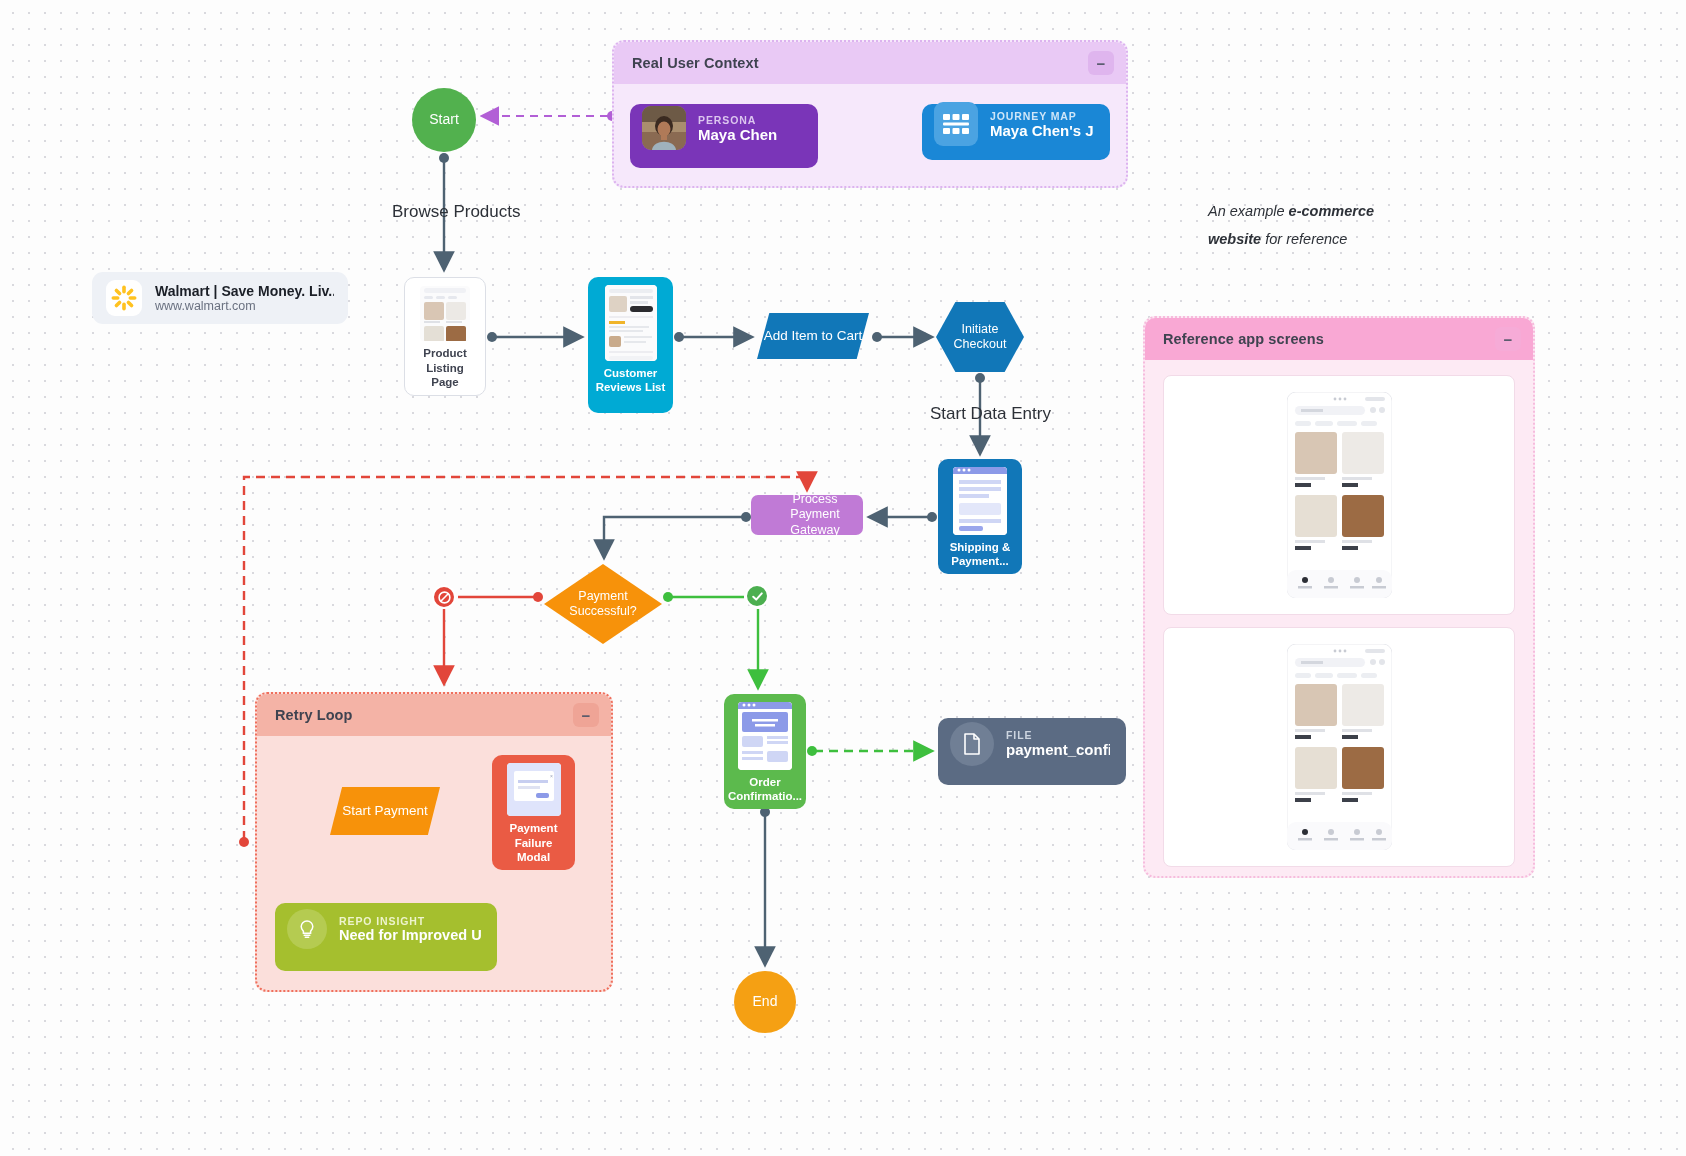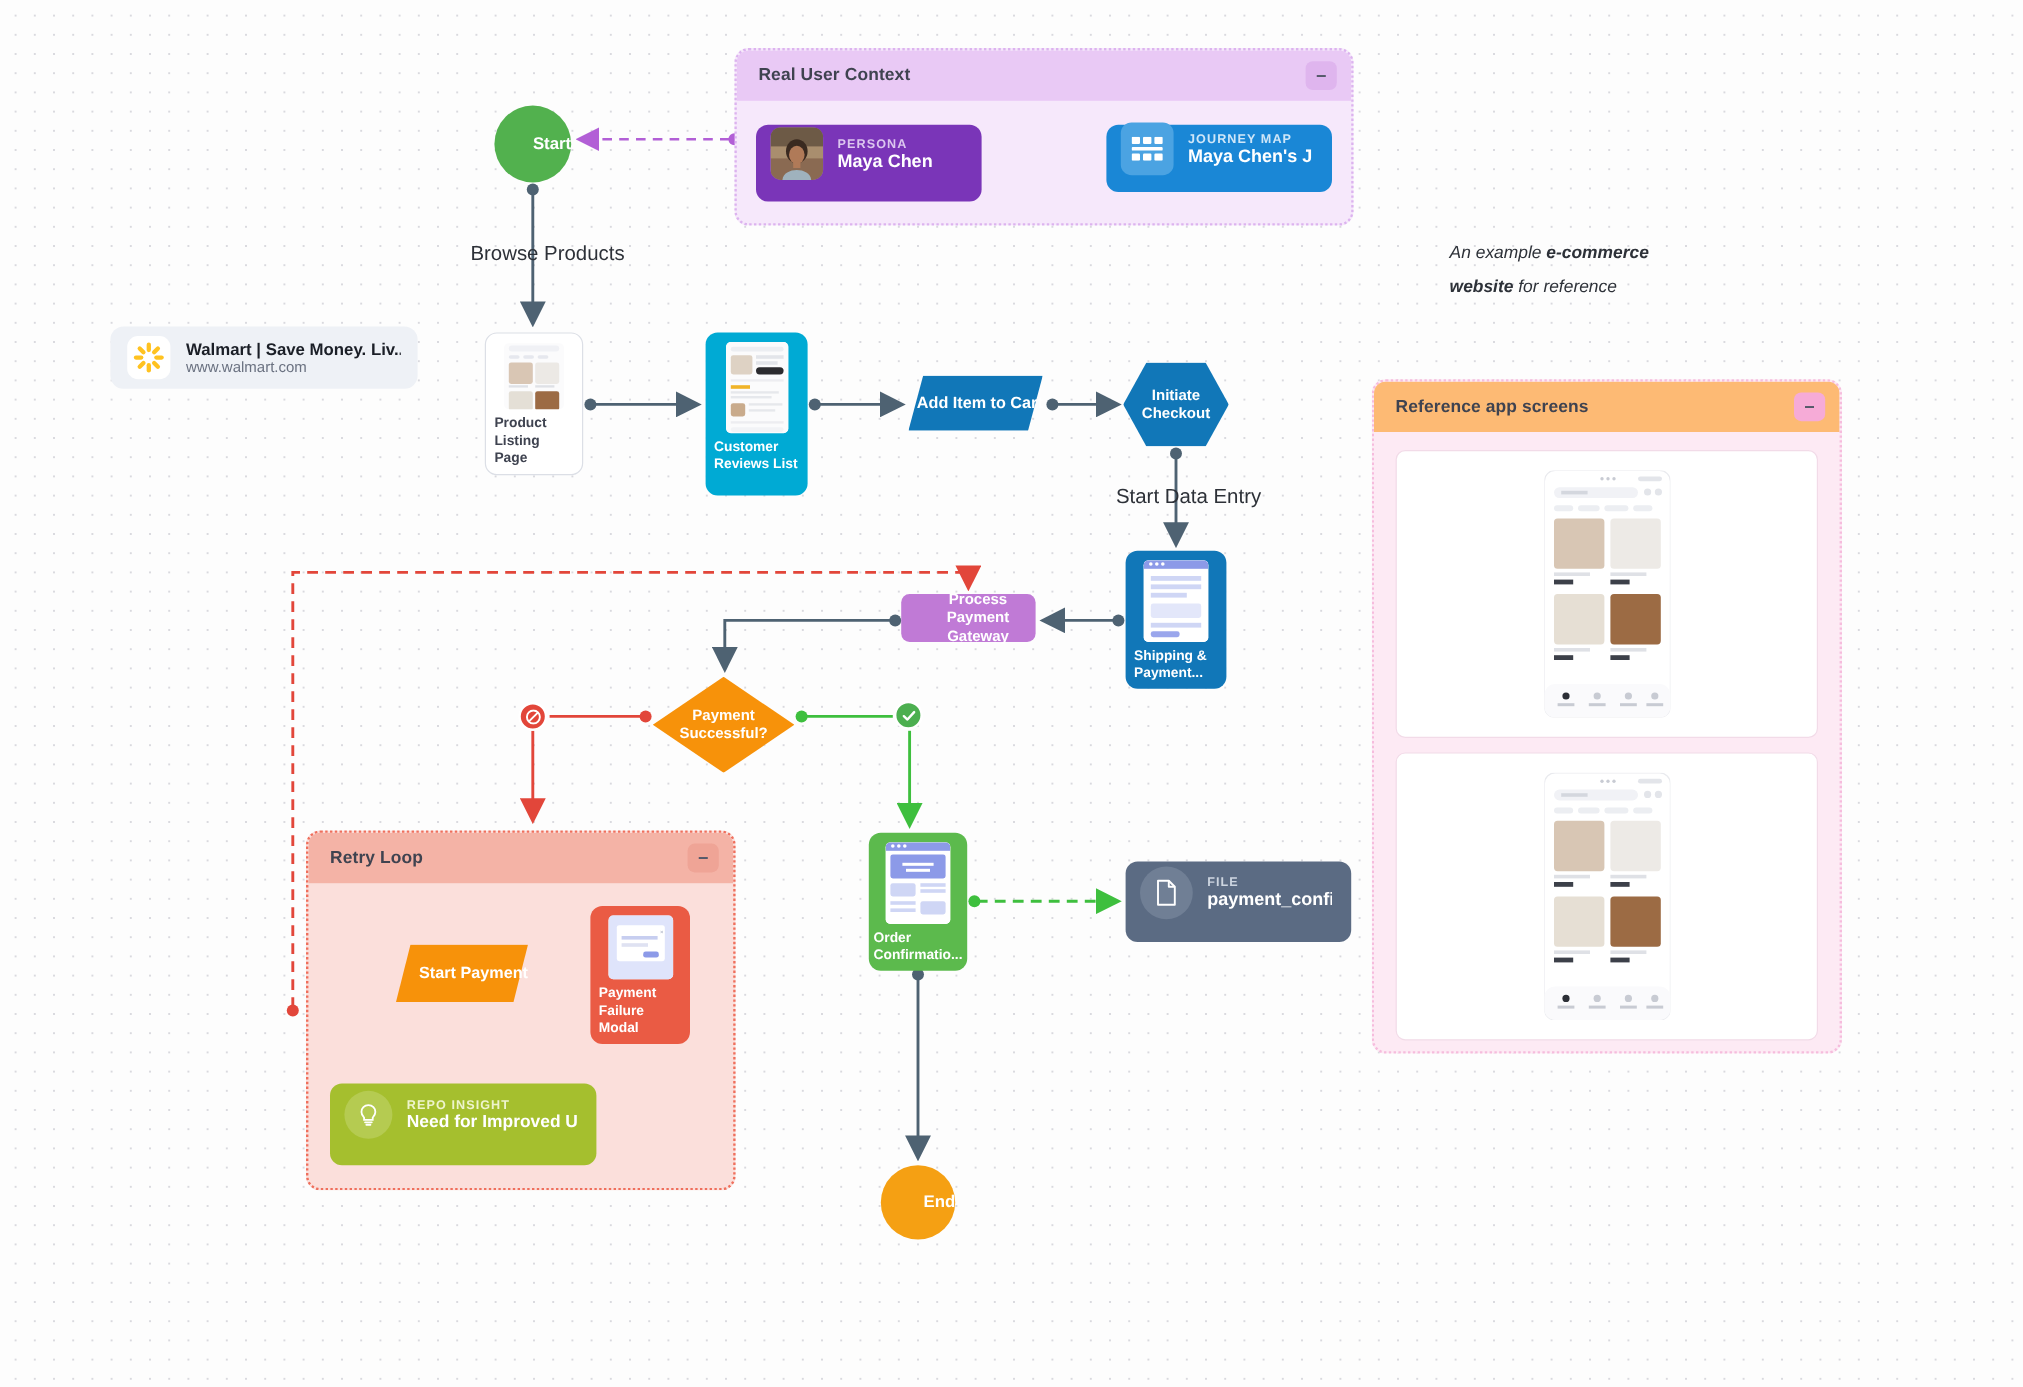--- a/index.html
+++ b/index.html
@@ -46,34 +46,34 @@
     border: 2px dotted #dcb3ef;
   }
   #grp-user .group-head { background: #e9c9f5; }
   #grp-user .collapse-btn { background:#dfb5ee; }
 
   #grp-ref {
     left: 1143px; top: 316px; width: 392px; height: 562px;
     background: #fdeaf4;
     border: 2px dotted #f6bcdd;
   }
-  #grp-ref .group-head { background: #fdba74; }
+  #grp-ref .group-head { background: #f9a8d4; }
   #grp-ref .collapse-btn { background:#f6abd7; }
 
   #grp-retry {
     left: 255px; top: 692px; width: 358px; height: 300px;
     background: #fbdfdb;
     border: 2px dotted #ef6f5c;
   }
   #grp-retry .group-head { background: #f4b3a6; }
   #grp-retry .collapse-btn { background:#efa496; }
 
   
-  .node { position:absolute; display:flex; align-items:center; justify-content:flex-end;
-          text-align:center; color:#fff; font-weight:700; line-height:1.22; }
+  .node { position:absolute; display:flex; align-items:center; justify-content:center;
+          text-align:center; color:#fff; font-weight:400; line-height:1.22; }
 
   .circle { border-radius: 50%; }
   #n-start { left:412px; top:88px; width:64px; height:64px; background:#52b14e; font-size:14px; }
   #n-end   { left:734px; top:971px; width:62px; height:62px; background:#f5a013; font-size:14px; }
 
   .para { color:#fff; font-size:13.5px; }
   #n-addcart { left:757px; top:313px; width:112px; height:46px; }
   #n-addcart .shape {
     position:absolute; inset:0; background:#1177b8;
     clip-path: polygon(11% 0, 100% 0, 89% 100%, 0 100%);
@@ -102,21 +102,21 @@
     border-radius:7px; font-size:12.5px;padding-left:16px;
   }
 
   
   .shotnode {
     position:absolute; border-radius:10px;
     display:flex; flex-direction:column; align-items:center;
     padding:8px 7px 6px 7px;
   }
   .shotnode .cap {
-    font-size:11.5px; font-weight:700; line-height:1.24;
+    font-size:11.5px; font-weight:700; text-align:center; line-height:1.24;
     margin-top:5px;
   }
   .shotnode .thumb {
     background:#fff; border-radius:4px; overflow:hidden;
     display:flex; align-items:center; justify-content:center;
   }
   #n-plp { left:404px; top:277px; width:82px; height:119px;
            background:#ffffff; border:1px solid #dcdfe6; }
   #n-plp .cap { color:#3f4350; }
   #n-plp .thumb { width:50px; height:76px; }

